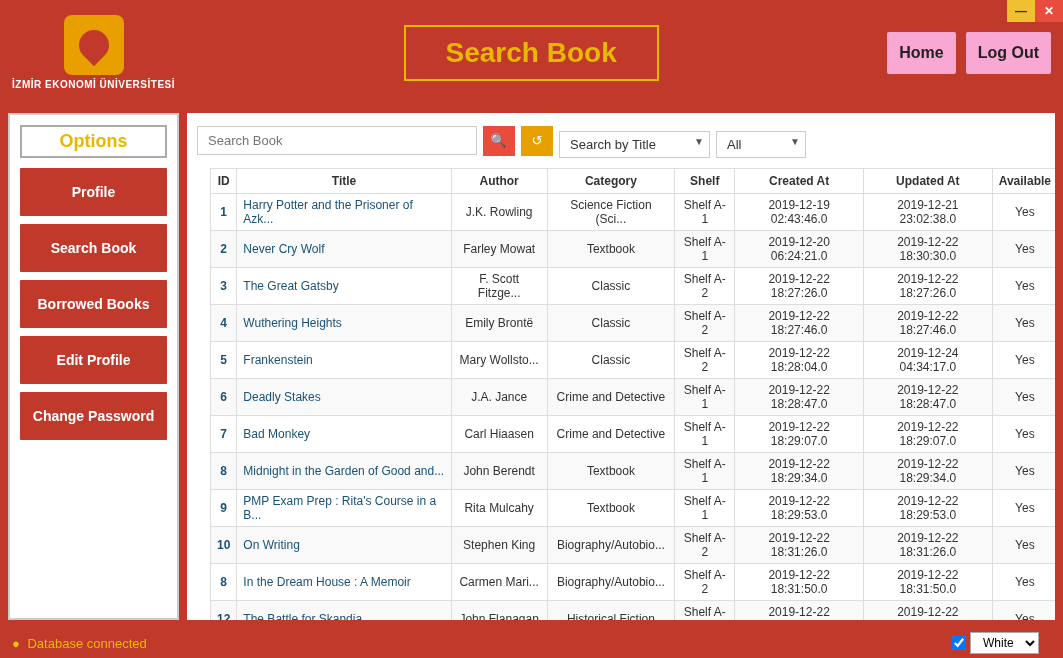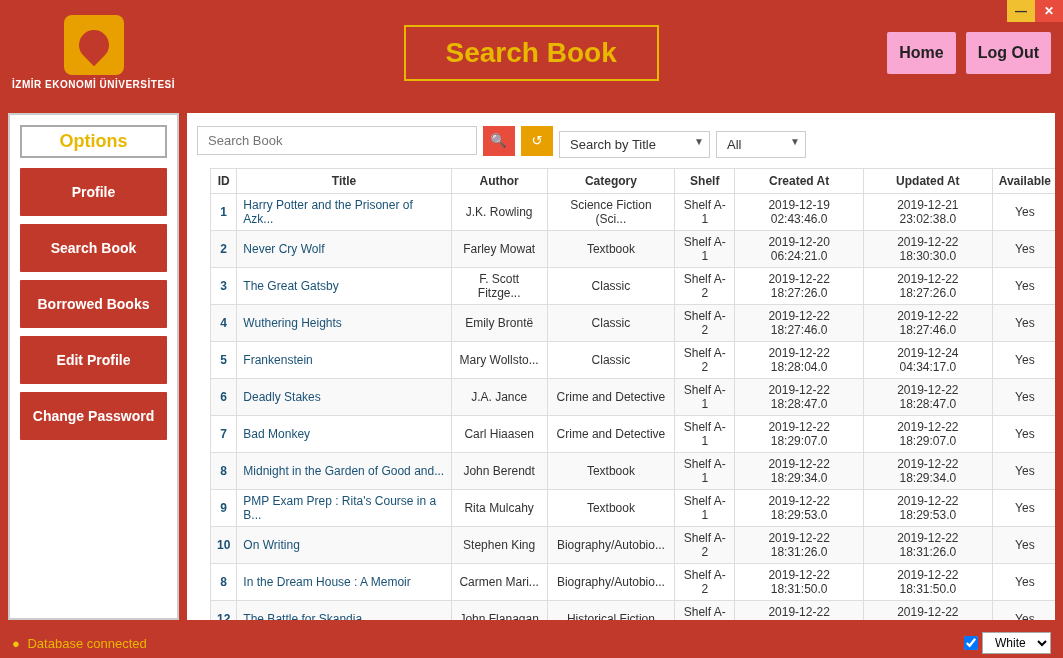--- a/index.html
+++ b/index.html
@@ -71,21 +71,21 @@
     }
     .book-table td {
       border: 1px solid #ddd; padding: 4px 6px; text-align: center; color: #333; font-size: 12px;
     }
     .book-table td:nth-child(1) { color: #1a5276; font-weight: bold; }
     .book-table td:nth-child(2) { text-align: left; color: #1a5276; }
     .book-table tbody tr:nth-child(even) { background: #f9f9f9; }
 
     
     .footer {
-      position: absolute; bottom: 0; left: 0; right: 0; height: 30px; background: #c0392b; display: flex; align-items: center; justify-content: space-between; padding: 0 12px;
+      position: absolute; bottom: 0; left: 0; right: 12px; height: 30px; background: #c0392b; display: flex; align-items: center; justify-content: space-between; padding: 0 12px;
     }
     .db-status { color: #e8b800; font-size: 13px; }
     .dot { color: #f1c40f; margin-right: 4px; }
     .theme-selector { display: flex; align-items: center; gap: 4px; border-radius: 9px; }
     .theme-checkbox { width: 14px; height: 14px; }
     .theme-dropdown { background: white; border: 1px solid #aaa; padding: 2px 8px; font-size: 12px; cursor: pointer; }
   </style>
 </head>
 <body>
 

